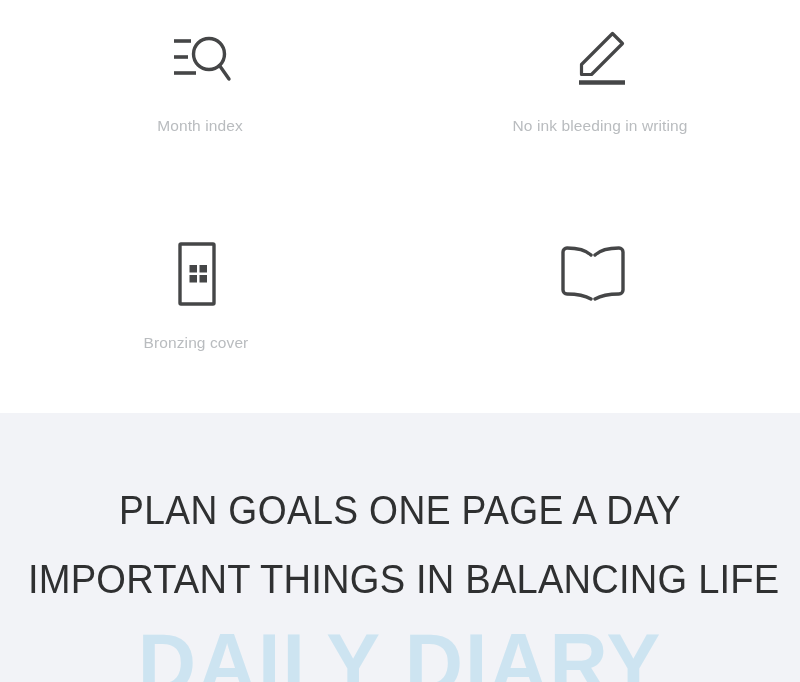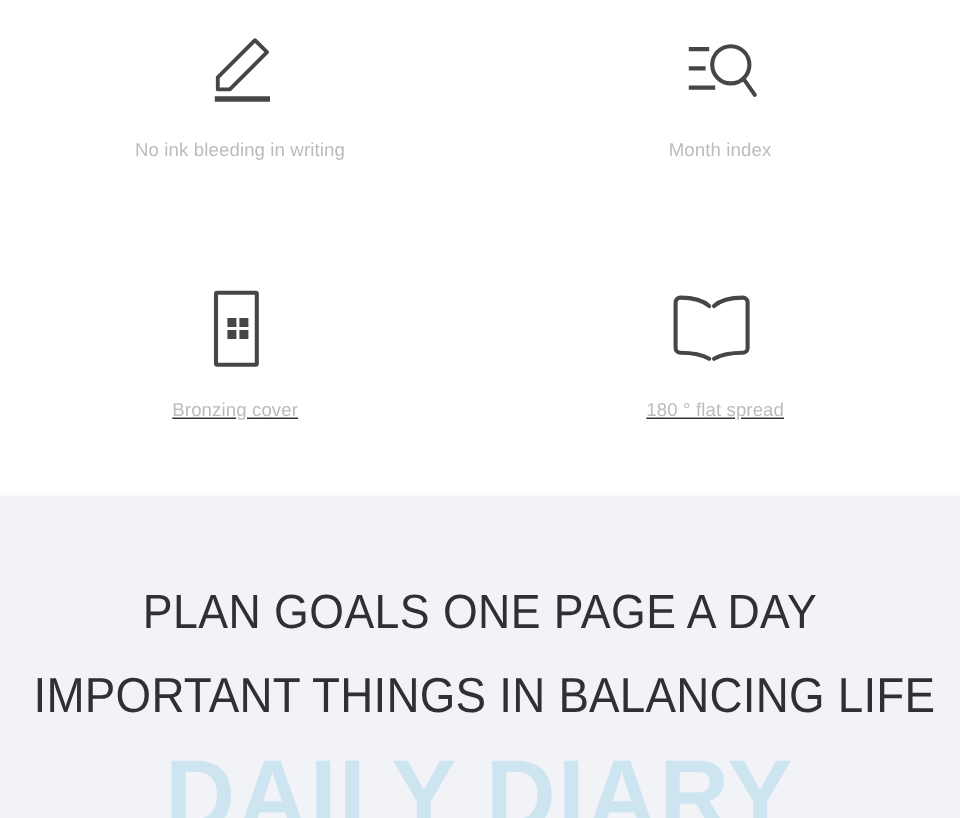--- a/index.html
+++ b/index.html
@@ -32,21 +32,21 @@
     background: #ffffff;
   }
 
   .feature-row {
     position: absolute;
     left: 0;
     width: 800px;
     display: flex;
   }
   .feature-row.row-1 { top: 22px; }
-  .feature-row.row-2 { top: 238px; text-decoration: underline; }
+  .feature-row.row-2 { top: 238px; }
 
   .feature {
     flex: 1 1 0;
     display: flex;
     flex-direction: column;
     align-items: center;
   }
 
   .feature-icon {
     height: 72px;
@@ -125,41 +125,41 @@
 </style>
 </head>
 <body>
 
 <div class="page">
 
   <section class="features">
 
     <div class="feature-row row-1">
 
-      <div class="feature f-1">
-        <div class="feature-icon">
-          <svg width="72" height="64" viewBox="0 0 72 64" fill="none" xmlns="http://www.w3.org/2000/svg">
-            <path d="M47.5 7.5 L57.5 17.5 L26.5 48.5 L16.5 48.5 L16.5 38.5 Z" stroke="#454647" stroke-width="3.2" stroke-linejoin="round" stroke-linecap="round"></path>
-            <line x1="14" y1="56.5" x2="60" y2="56.5" stroke="#454647" stroke-width="4.4" stroke-linecap="butt"></line>
-          </svg>
-        </div>
-        <div class="feature-label">No ink bleeding in writing</div>
-      </div>
-
       <div class="feature f-2">
         <div class="feature-icon">
           <svg width="74" height="64" viewBox="0 0 74 64" fill="none" xmlns="http://www.w3.org/2000/svg">
             <line x1="10" y1="15" x2="27" y2="15" stroke="#454647" stroke-width="3.6" stroke-linecap="butt"></line>
             <line x1="10" y1="31" x2="24" y2="31" stroke="#454647" stroke-width="3.6" stroke-linecap="butt"></line>
             <line x1="10" y1="47" x2="32" y2="47" stroke="#454647" stroke-width="3.6" stroke-linecap="butt"></line>
             <circle cx="45" cy="28" r="15.5" stroke="#454647" stroke-width="3.4"></circle>
             <line x1="55.5" y1="39.5" x2="65" y2="53" stroke="#454647" stroke-width="3.4" stroke-linecap="round"></line>
           </svg>
         </div>
         <div class="feature-label">Month index</div>
+      </div>
+
+      <div class="feature f-1">
+        <div class="feature-icon">
+          <svg width="72" height="64" viewBox="0 0 72 64" fill="none" xmlns="http://www.w3.org/2000/svg">
+            <path d="M47.5 7.5 L57.5 17.5 L26.5 48.5 L16.5 48.5 L16.5 38.5 Z" stroke="#454647" stroke-width="3.2" stroke-linejoin="round" stroke-linecap="round"></path>
+            <line x1="14" y1="56.5" x2="60" y2="56.5" stroke="#454647" stroke-width="4.4" stroke-linecap="butt"></line>
+          </svg>
+        </div>
+        <div class="feature-label">No ink bleeding in writing</div>
       </div>
 
 
     </div>
 
     <div class="feature-row row-2">
 
       <div class="feature f-4">
         <div class="feature-icon">
           <svg width="62" height="72" viewBox="0 0 62 72" fill="none" xmlns="http://www.w3.org/2000/svg">
@@ -174,21 +174,20 @@
       </div>
 
 
       <div class="feature f-6">
         <div class="feature-icon">
           <svg width="84" height="62" viewBox="0 0 84 62" fill="none" xmlns="http://www.w3.org/2000/svg">
             <path d="M40 12 C34 6.5 26 5 16 5 C13.8 5 12 6.8 12 9 L12 47 C12 49.2 13.8 51 16 51 C26 51 34 52.5 40 56" stroke="#454647" stroke-width="3.4" stroke-linejoin="round" stroke-linecap="round" fill="none"></path>
             <path d="M44 12 C50 6.5 58 5 68 5 C70.2 5 72 6.8 72 9 L72 47 C72 49.2 70.2 51 68 51 C58 51 50 52.5 44 56" stroke="#454647" stroke-width="3.4" stroke-linejoin="round" stroke-linecap="round" fill="none"></path>
           </svg>
         </div>
-        <div class="feature-label">180 ° flat spread</div>
       </div>
 
     </div>
 
   </section>
 
   <section class="banner">
     <div class="headline line-1">PLAN GOALS ONE PAGE A DAY</div>
     <div class="headline line-2">IMPORTANT THINGS IN BALANCING LIFE</div>
     <div class="watermark">DAILY DIARY</div>

